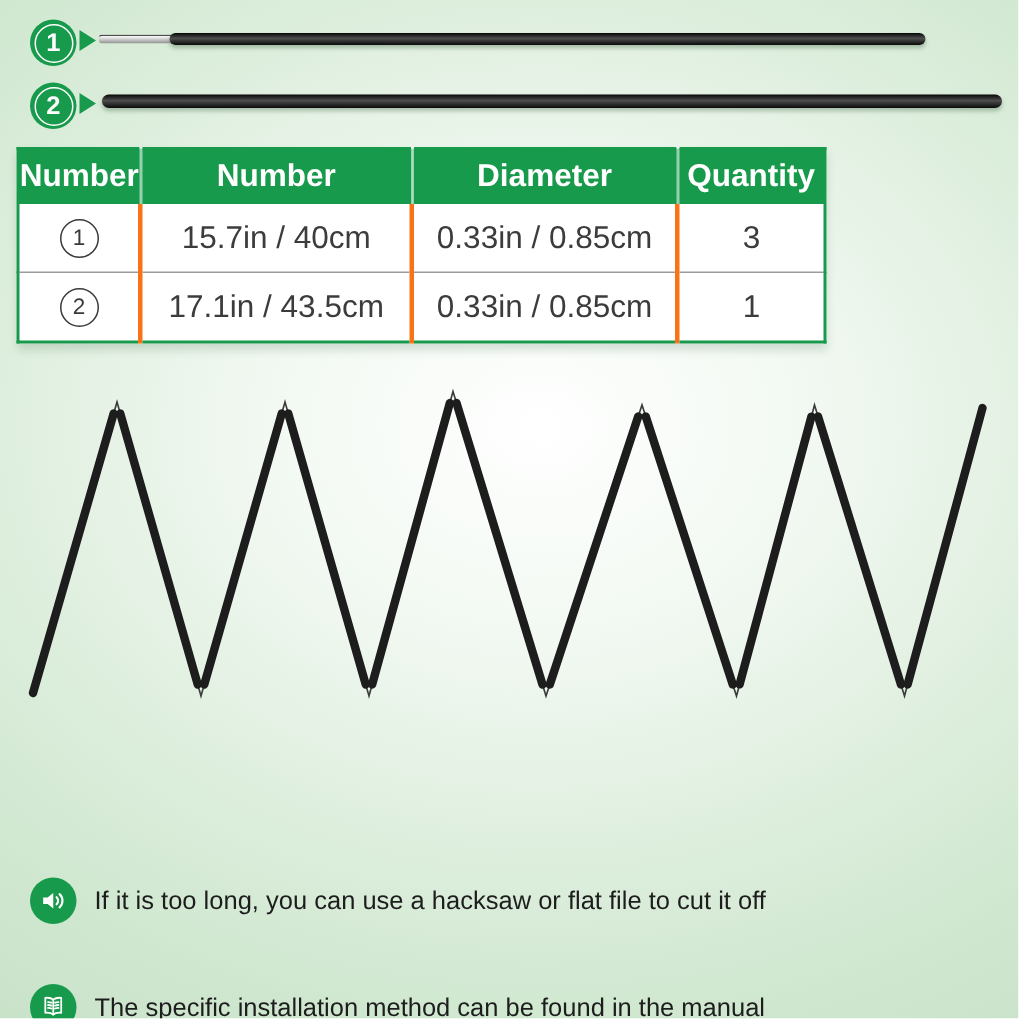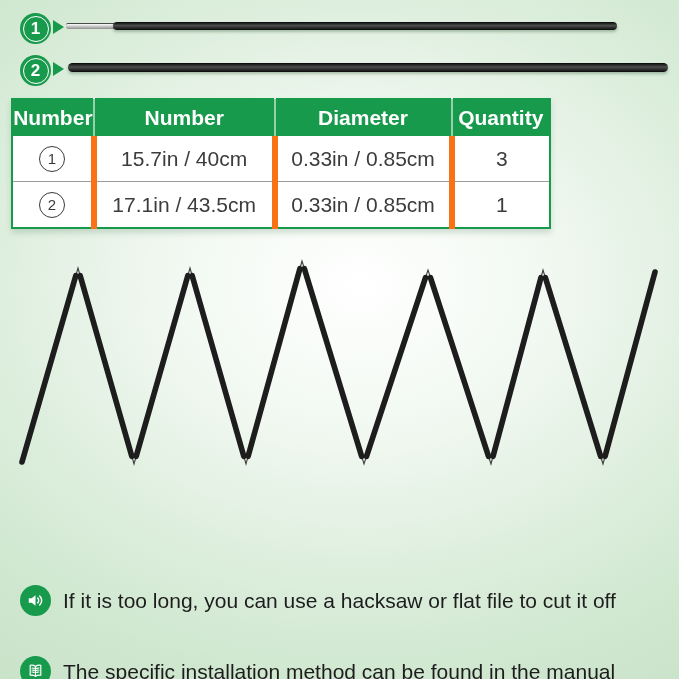--- a/index.html
+++ b/index.html
@@ -56,42 +56,42 @@
   .spec-table{top:98px;}
   .totals-table{top:483px;}
   th{
     background:var(--green);color:#fff;font-weight:bold;font-size:21px;
     height:36px;border-left:2px solid rgba(255,255,255,.55);
     padding:0;text-align:center;
   }
   th:first-child{border-left:none;}
   td{
     background:#fff;color:#3c3c3c;font-size:21px;text-align:center;
-    height:45px;border-left:6px solid #f97316;padding:0;
+    height:45px;border-left:3px solid #f97316;padding:0;
   }
   td:first-child{border-left:none;}
   tbody tr + tr td{border-top:1px solid #9b9b9b;}
   .circ-num{
     display:inline-flex;align-items:center;justify-content:center;
     width:24px;height:24px;border:1.6px solid #3a3a3a;border-radius:50%;
     font-size:15px;color:#3a3a3a;line-height:1;
   }
 
   
   .zigzag{position:absolute;left:0;top:240px;}
 
   
   .note{position:absolute;left:20px;display:flex;align-items:center;gap:12px;}
   .note-1{top:585px;}
   .note-2{top:656px;}
   .note-icon{
     width:31px;height:31px;border-radius:50%;background:var(--green);
     display:flex;align-items:center;justify-content:center;flex:none;
   }
-  .note-text{font-size:21px;color:#1d1d1d;white-space:nowrap;}
+  .note-text{font-size:17px;color:#1d1d1d;white-space:nowrap;}
 
   :root{--green:#189a4c;}
 </style>
 </head>
 <body>
 
 <div class="page">
 
   <div class="badge badge-1">
     <span>1</span>

